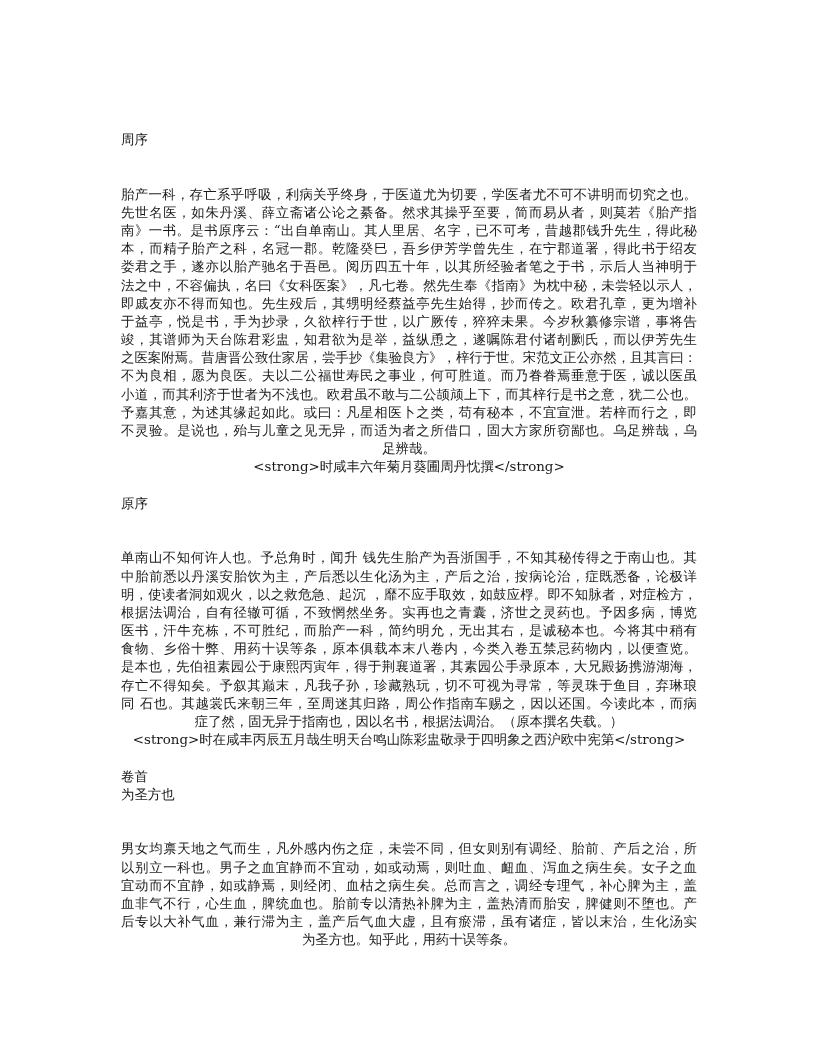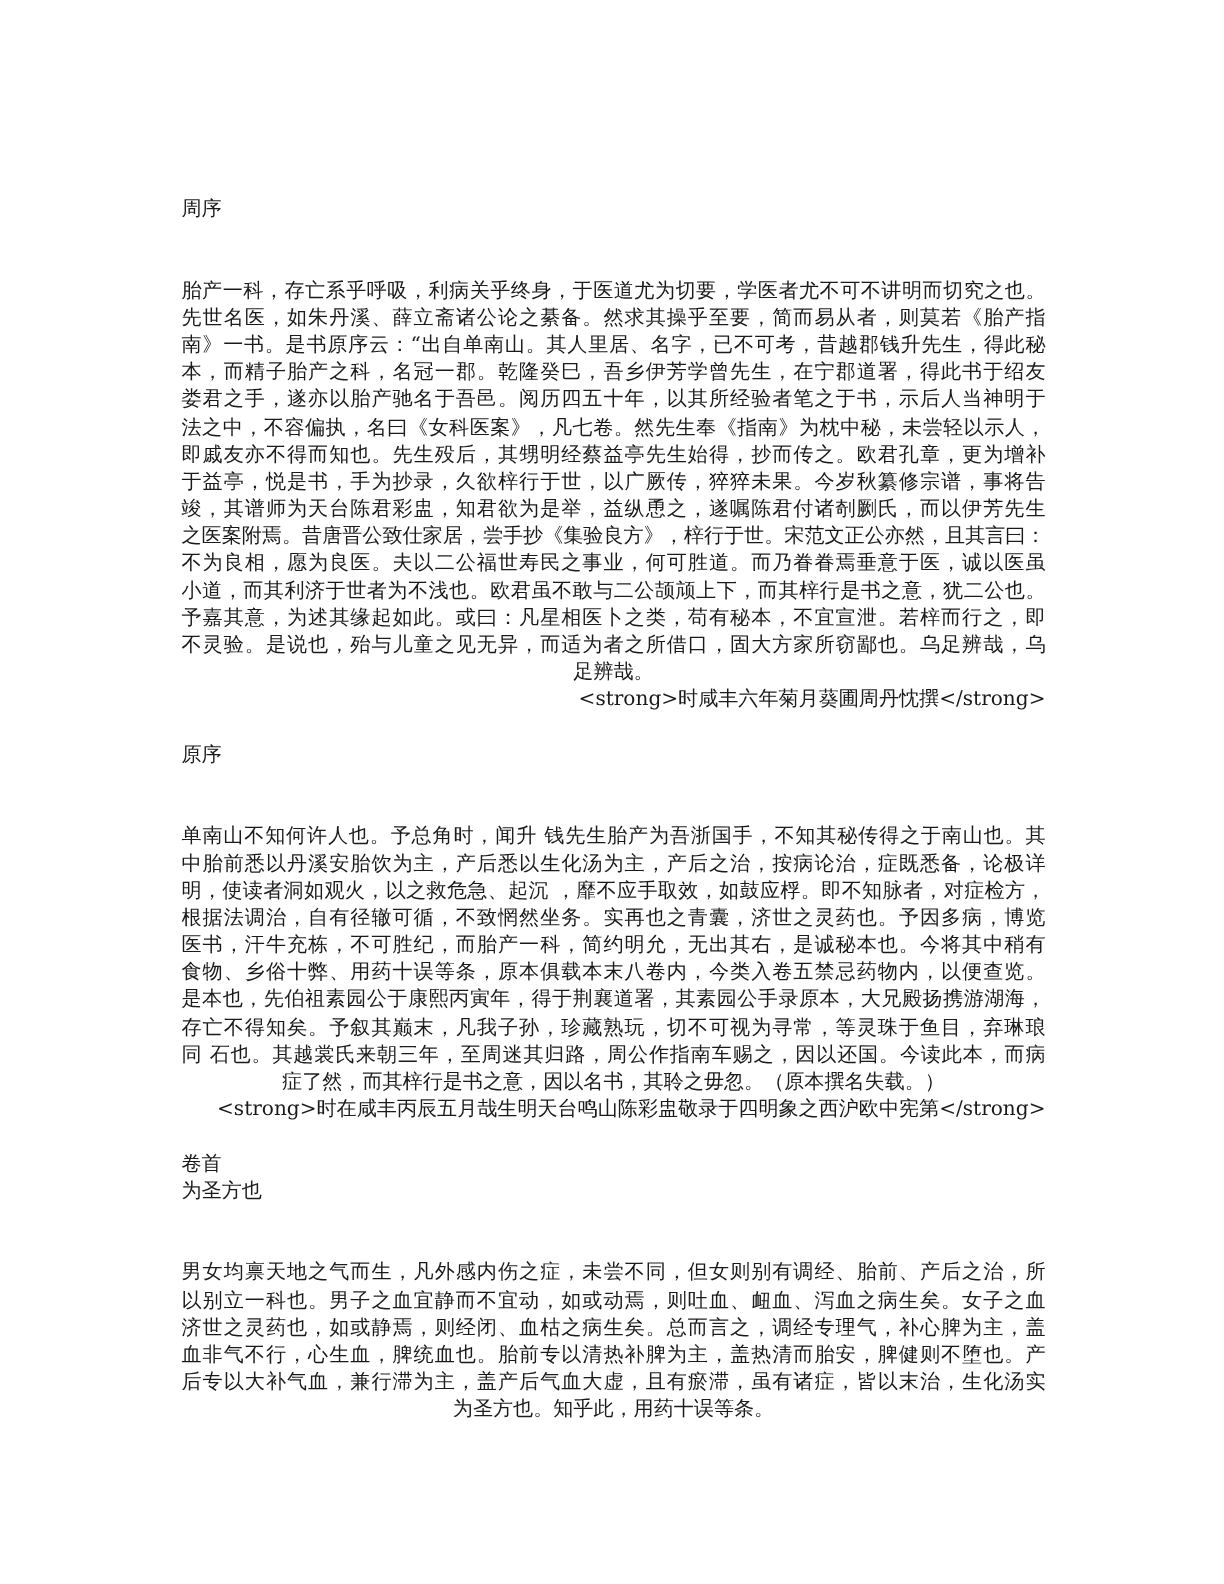--- a/index.html
+++ b/index.html
@@ -33,21 +33,21 @@
       text-align: justify;
       text-align-last: justify;
     }
     .ln.last {
       text-align: center;
     }
     .heading {
       text-align: left;
     }
     .sig {
-      text-align: right;
+      text-align: center;
       font-family: "DejaVu Serif", "Liberation Serif", serif;
     }
     .blank {
       height: 18.2px;
     }
   </style>
 </head>
 <body>
 
 <div class="page">
@@ -81,31 +81,31 @@
   <div>
     <div class="ln full">单南山不知何许人也。予总角时，闻升 钱先生胎产为吾浙国手，不知其秘传得之于南山也。其</div>
     <div class="ln full">中胎前悉以丹溪安胎饮为主，产后悉以生化汤为主，产后之治，按病论治，症既悉备，论极详</div>
     <div class="ln full">明，使读者洞如观火，以之救危急、起沉 ，靡不应手取效，如鼓应桴。即不知脉者，对症检方，</div>
     <div class="ln full">根据法调治，自有径辙可循，不致惘然坐务。实再也之青囊，济世之灵药也。予因多病，博览</div>
     <div class="ln full">医书，汗牛充栋，不可胜纪，而胎产一科，简约明允，无出其右，是诚秘本也。今将其中稍有</div>
     <div class="ln full">食物、乡俗十弊、用药十误等条，原本俱载本末八卷内，今类入卷五禁忌药物内，以便查览。</div>
     <div class="ln full">是本也，先伯祖素园公于康熙丙寅年，得于荆襄道署，其素园公手录原本，大兄殿扬携游湖海，</div>
     <div class="ln full">存亡不得知矣。予叙其巅末，凡我子孙，珍藏熟玩，切不可视为寻常，等灵珠于鱼目，弃琳琅</div>
     <div class="ln full">同 石也。其越裳氏来朝三年，至周迷其归路，周公作指南车赐之，因以还国。今读此本，而病</div>
-    <div class="ln last">症了然，而其梓行是书之意，因以名书，其聆之毋忽。（原本撰名失载。）</div>
+    <div class="ln last">症了然，固无异于指南也，因以名书，根据法调治。（原本撰名失载。）</div>
   </div>
   <div class="ln sig">&lt;strong&gt;时在咸丰丙辰五月哉生明天台鸣山陈彩盅敬录于四明象之西沪欧中宪第&lt;/strong&gt;</div>
   <div class="blank"></div>
 
   <div class="ln heading">卷首</div>
   <div class="ln heading">为圣方也</div>
   <div class="blank"></div>
   <div class="blank"></div>
   <div>
     <div class="ln full">男女均禀天地之气而生，凡外感内伤之症，未尝不同，但女则别有调经、胎前、产后之治，所</div>
     <div class="ln full">以别立一科也。男子之血宜静而不宜动，如或动焉，则吐血、衄血、泻血之病生矣。女子之血</div>
-    <div class="ln full">济世之灵药也，如或静焉，则经闭、血枯之病生矣。总而言之，调经专理气，补心脾为主，盖</div>
+    <div class="ln full">宜动而不宜静，如或静焉，则经闭、血枯之病生矣。总而言之，调经专理气，补心脾为主，盖</div>
     <div class="ln full">血非气不行，心生血，脾统血也。胎前专以清热补脾为主，盖热清而胎安，脾健则不堕也。产</div>
     <div class="ln full">后专以大补气血，兼行滞为主，盖产后气血大虚，且有瘀滞，虽有诸症，皆以末治，生化汤实</div>
     <div class="ln last">为圣方也。知乎此，用药十误等条。</div>
   </div>
 
 </div>
 
 </body></html>

